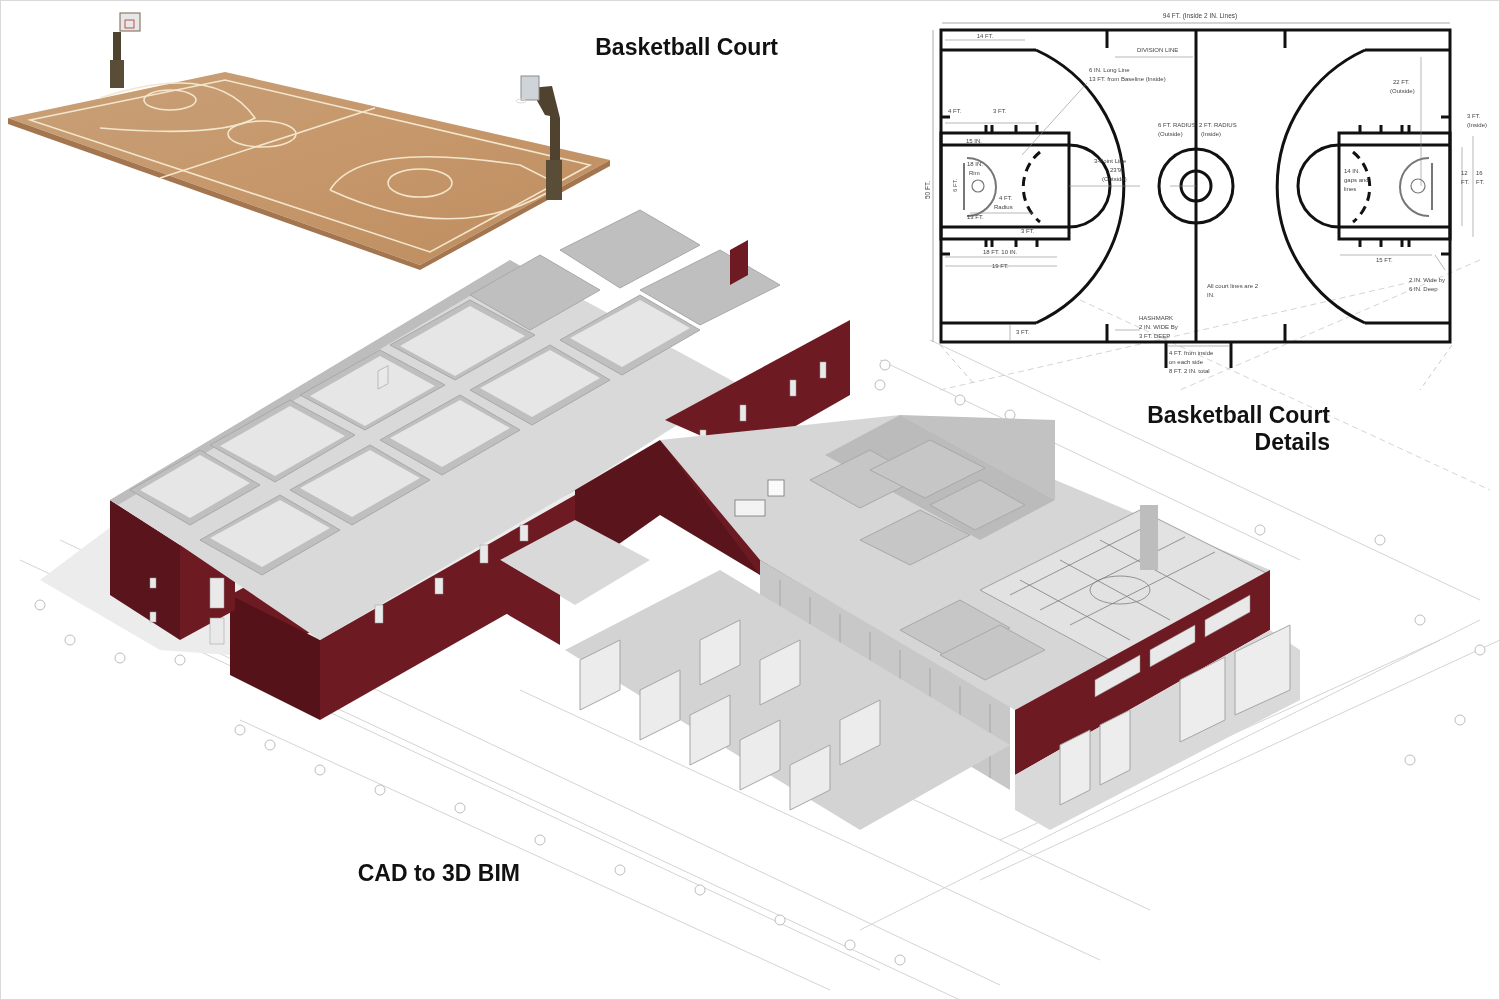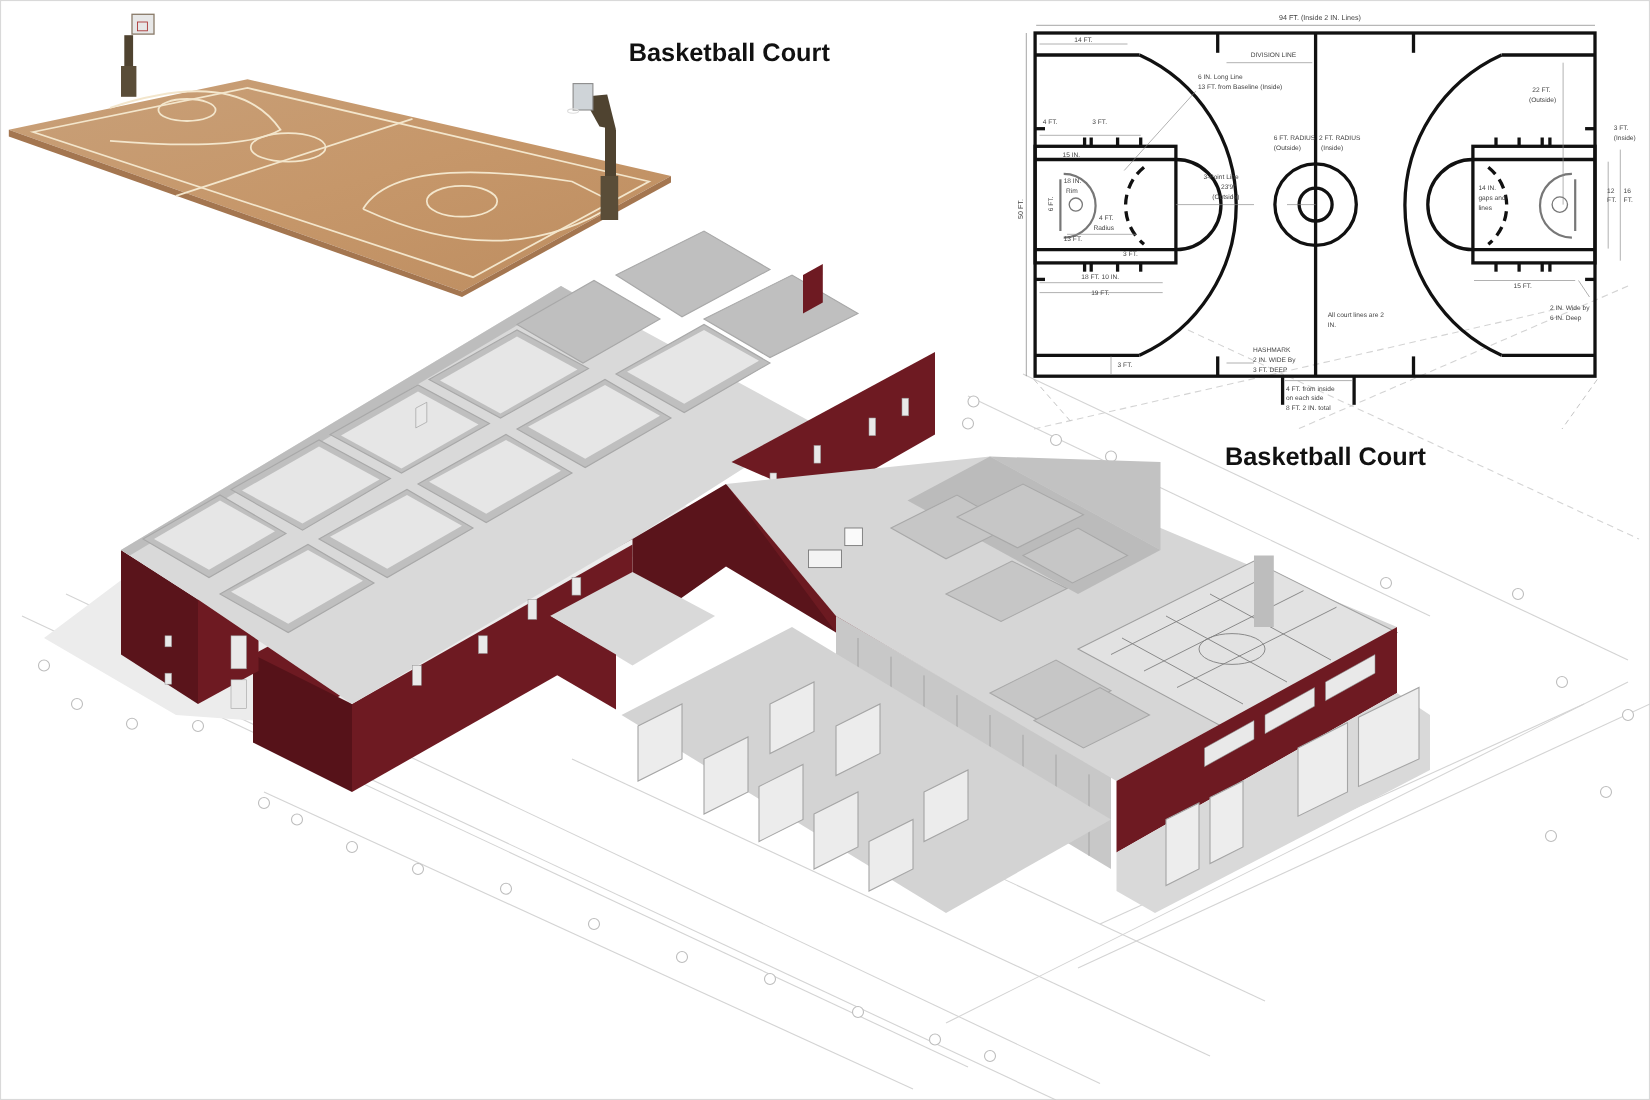--- a/index.html
+++ b/index.html
@@ -1,18 +1,18 @@
 <!DOCTYPE html>
 <html><head>
 <meta charset="utf-8">
 <style>
   html,body{margin:0;padding:0;background:#ffffff;}
   body{width:1500px;height:1000px;position:relative;overflow:hidden;font-family:"Liberation Sans",sans-serif;}
   .frame{position:absolute;left:0;top:0;width:1498px;height:998px;border:1px solid #d9d9d9;}
-  .title{position:absolute;font-family:"Liberation Sans",sans-serif;font-weight:bold;font-size:23px;line-height:27px;color:#111;text-align:center;white-space:nowrap;}
+  .title{position:absolute;font-family:"Liberation Sans",sans-serif;font-weight:bold;font-size:23px;line-height:27px;color:#111;text-align:right;white-space:nowrap;}
   .title span{display:block;}
   #t-court3d{left:548px;top:34px;width:230px;}
   #t-details{left:1080px;top:402px;width:250px;}
   #t-bim{left:270px;top:860px;width:250px;}
   svg text{font-family:"Liberation Sans",sans-serif;}
   .layer{position:absolute;left:0;top:0;}
 </style>
 </head>
 <body>
 
@@ -397,15 +397,17 @@
     <text x="1169" y="364">on each side</text>
     <text x="1169" y="373">8 FT. 2 IN. total</text>
   </g>
 </svg>
 
 <div class="title" id="t-court3d">
   <span>Basketball Court</span>
 </div>
 <div class="title" id="t-details">
   <span>Basketball Court</span>
+  <span>Details</span>
 </div>
 <div class="title" id="t-bim">
+  <span>CAD to 3D BIM</span>
 </div>
 
 </body></html>

